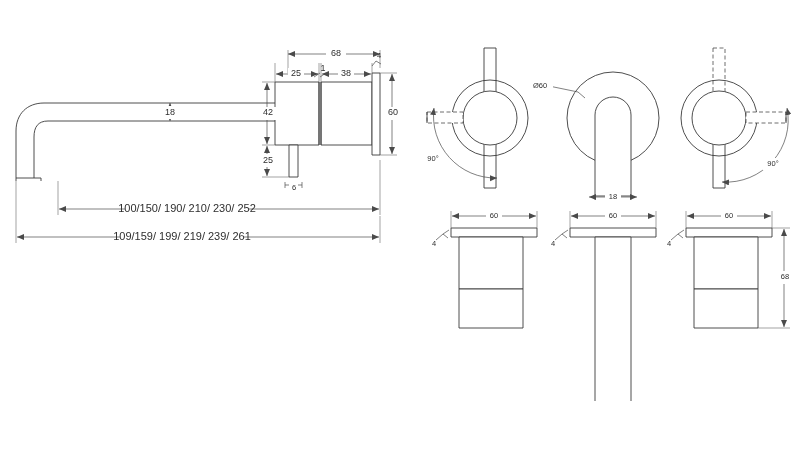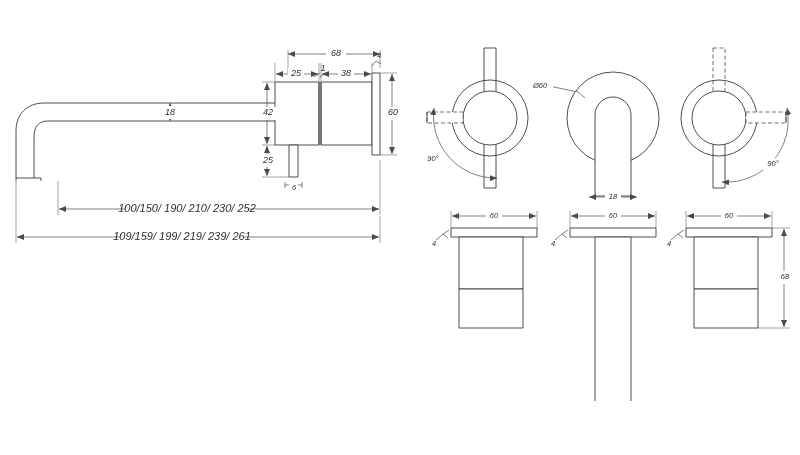--- a/index.html
+++ b/index.html
@@ -10,21 +10,20 @@
   }
   body {
     font-family: "Liberation Sans", sans-serif;
   }
   #drawing-root {
     position: relative;
     width: 800px;
     height: 401px;
     background: #ffffff;
     overflow: hidden;
-    font-style: italic;
   }
   svg.cad {
     display: block;
     width: 800px;
     height: 455px;
   }
   .ln {
     stroke: #3a3a3a;
     stroke-width: 0.9;
     fill: none;

